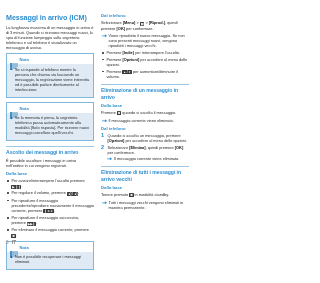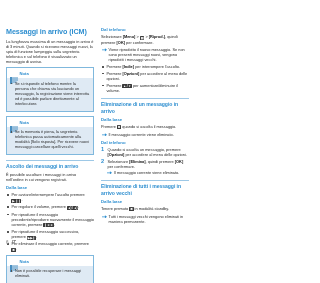--- a/index.html
+++ b/index.html
@@ -6,21 +6,21 @@
   html, body {
     width: 200px; height: 283px;
     background: #ffffff;
     font-family: "Liberation Sans", sans-serif;
     overflow: hidden;
   }
   .page {
     position: relative;
     width: 200px; height: 251px;
     background: #ffffff;
-    padding: 27px 6px 0 6px;
+    padding: 13px 6px 0 6px;
   }
   .cols {
     display: flex;
     gap: 7px;
     height: 250px;
   }
   .col {
     width: 88px;
     flex: 0 0 88px;
   }

